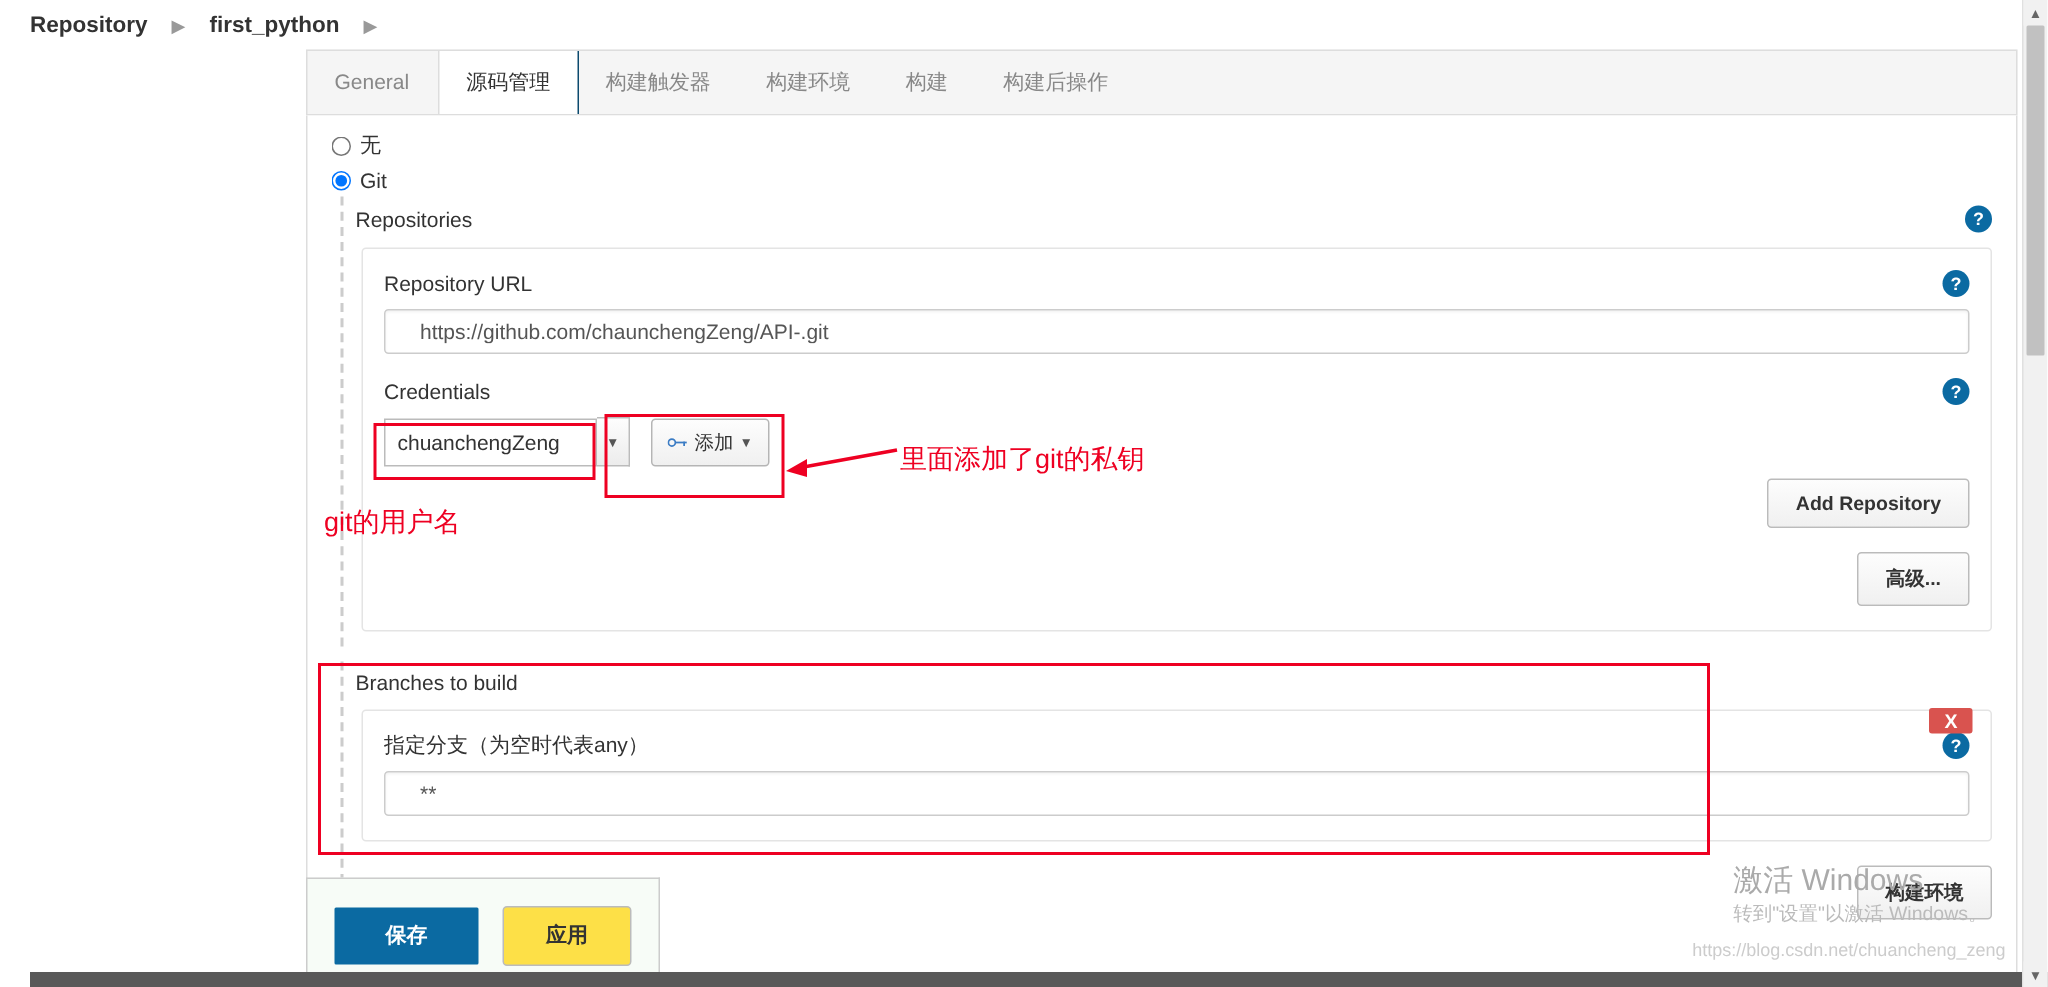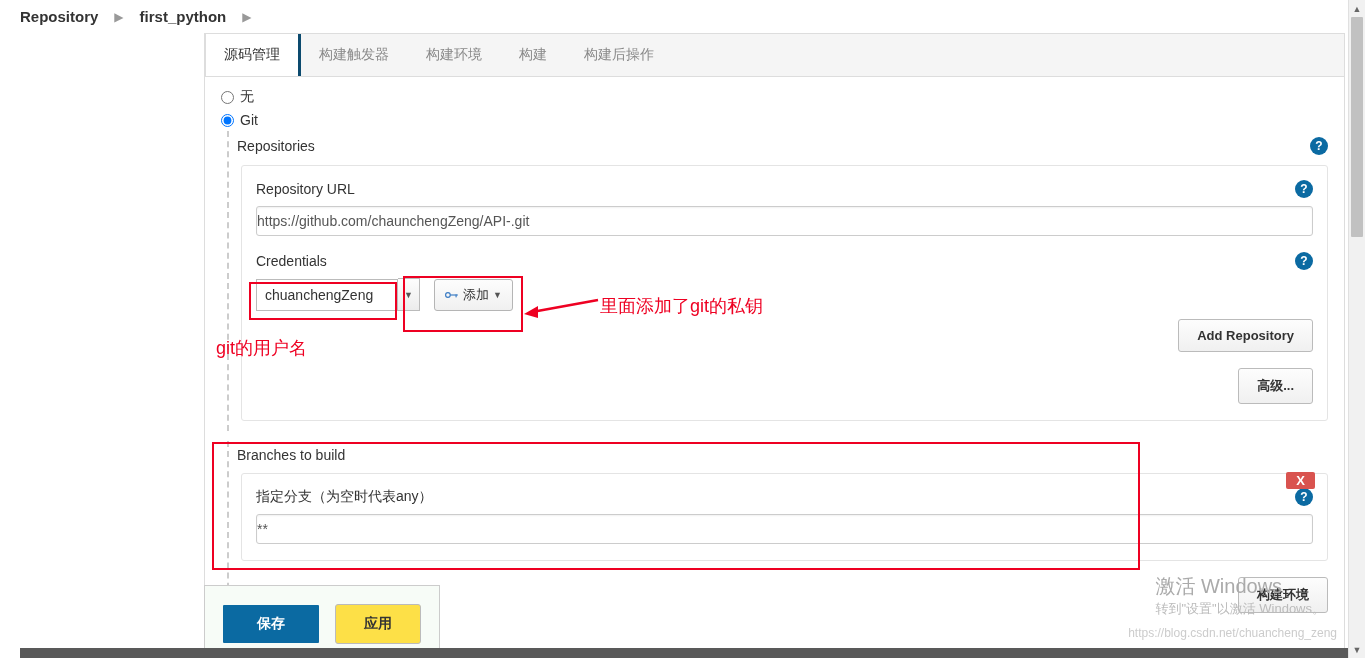--- a/index.html
+++ b/index.html
@@ -6,38 +6,38 @@
   body { font-family: Arial, "Microsoft YaHei", sans-serif; font-size: 14px; color: #333; background: #fff; width: 1365px; height: 658px; overflow: hidden; position: relative; }
   
   .breadcrumb { padding: 8px 20px; display: flex; align-items: center; gap: 16px; font-size: 15px; }
   .breadcrumb .item { color: #333; font-weight: bold; }
   .breadcrumb .sep { color: #999; font-size: 12px; }
   
   .main-area { margin-left: 204px; margin-right: 20px; }
   
   .tabs { display: flex; border: 1px solid #ddd; background: #f5f5f5; }
   .tab { padding: 12px 18px; color: #888; cursor: pointer; border-right: 1px solid transparent; }
-  .tab.active { background: #fff; color: #333; border-left: 1px solid #ddd; border-right: 3px solid #0c4a6e; font-weight: 500; }
+  .tab.active { background: #fff; color: #333; border-left: 1px solid #ddd; border-right: 1px solid #0c4a6e; font-weight: 500; }
   
   .content { border: 1px solid #ddd; border-top: none; padding: 8px 12px 20px 12px; position: relative; background: #fff; }
   
   .radio-row { display: flex; align-items: center; gap: 6px; padding: 3px 2px; }
   .radio-row input[type=radio] { margin-left: 2px; }
   .radio-row label { color: #333; }
   
   .section-dash { border-left: 2px dashed #ccc; margin-left: 10px; padding-left: 8px; padding-top: 6px; padding-bottom: 6px; margin-bottom: 10px; position: relative; }
   .section-title { font-size: 14px; color: #333; margin-bottom: 10px; display: flex; justify-content: space-between; align-items: center; padding-right: 4px; }
   
   .help-icon { width: 18px; height: 18px; border-radius: 50%; background: #0b6aa2; color: #fff; font-size: 12px; font-weight: bold; display: inline-flex; align-items: center; justify-content: center; }
   
   .group-box { border: 1px solid #e4e4e4; border-radius: 3px; padding: 14px 14px 16px 14px; margin: 4px; position: relative; }
   
   .field-label { color: #333; margin-bottom: 8px; display: flex; justify-content: space-between; align-items: center; }
   
-  .text-input { width: 100%; padding: 6px 0; border: 1px solid #ccc; border-radius: 3px; font-size: 14px; color: #555; box-shadow: inset 0 1px 2px rgba(0,0,0,0.06); }
+  .text-input { width: 100%; padding: 6px 23px; border: 1px solid #ccc; border-radius: 3px; font-size: 14px; color: #555; box-shadow: inset 0 1px 2px rgba(0,0,0,0.06); }
   
   .cred-row { display: flex; align-items: center; gap: 0; margin-top: 8px; }
   .cred-select { border: 1px solid #bbb; padding: 7px 8px; width: 142px; background: #fff; font-size: 14px; color: #333; }
   .cred-dd { border: 1px solid #bbb; border-left: none; width: 22px; height: 33px; background: linear-gradient(#fdfdfd,#ececec); display: flex; align-items: center; justify-content: center; font-size: 9px; color: #555; }
   .add-btn { margin-left: 14px; padding: 6px 10px; border: 1px solid #b5b5b5; border-radius: 3px; background: linear-gradient(#fdfdfd,#f0f0f0); display: inline-flex; align-items: center; gap: 4px; font-size: 13px; color: #333; }
   .key-icon { width: 14px; height: 10px; }
   
   .btn-row { display: flex; justify-content: flex-end; gap: 8px; margin-top: 16px; }
   .btn-secondary { padding: 8px 18px; border: 1px solid #bbb; border-radius: 3px; background: linear-gradient(#fdfdfd,#f0f0f0); font-size: 13px; color: #333; font-weight: bold; }
   
@@ -66,20 +66,21 @@
 
 <div class="breadcrumb">
   <span class="item">Repository</span>
   <span class="sep">▶</span>
   <span class="item">first_python</span>
   <span class="sep">▶</span>
 </div>
 
 <div class="main-area">
   <div class="tabs">
+    <div class="tab">General</div>
     <div class="tab active">源码管理</div>
     <div class="tab">构建触发器</div>
     <div class="tab">构建环境</div>
     <div class="tab">构建</div>
     <div class="tab">构建后操作</div>
   </div>
 
   <div class="content">
     <div class="radio-row">
       <input type="radio" name="scm" style="">

